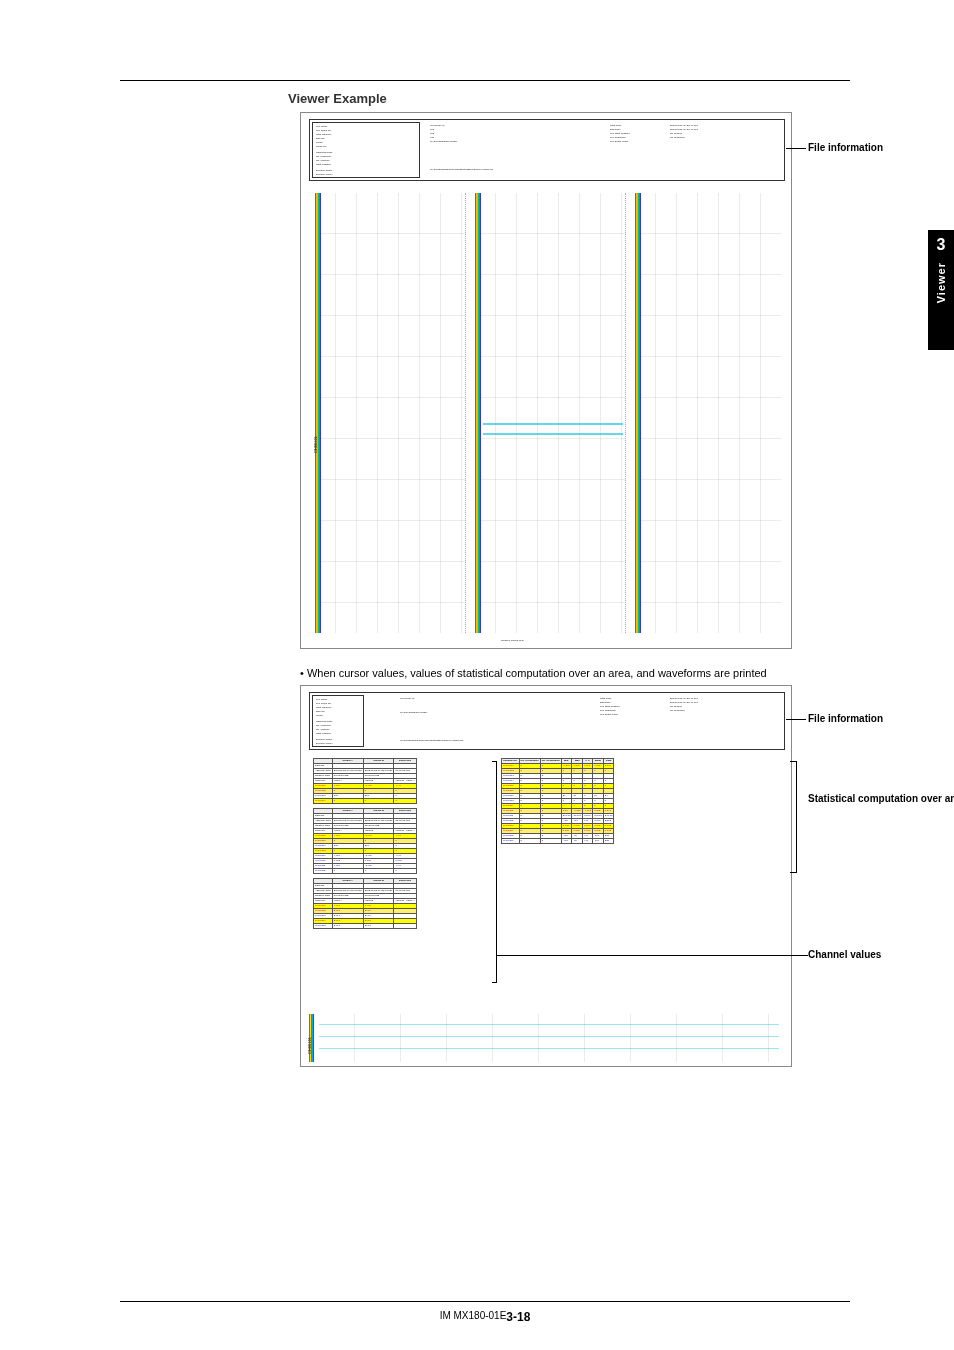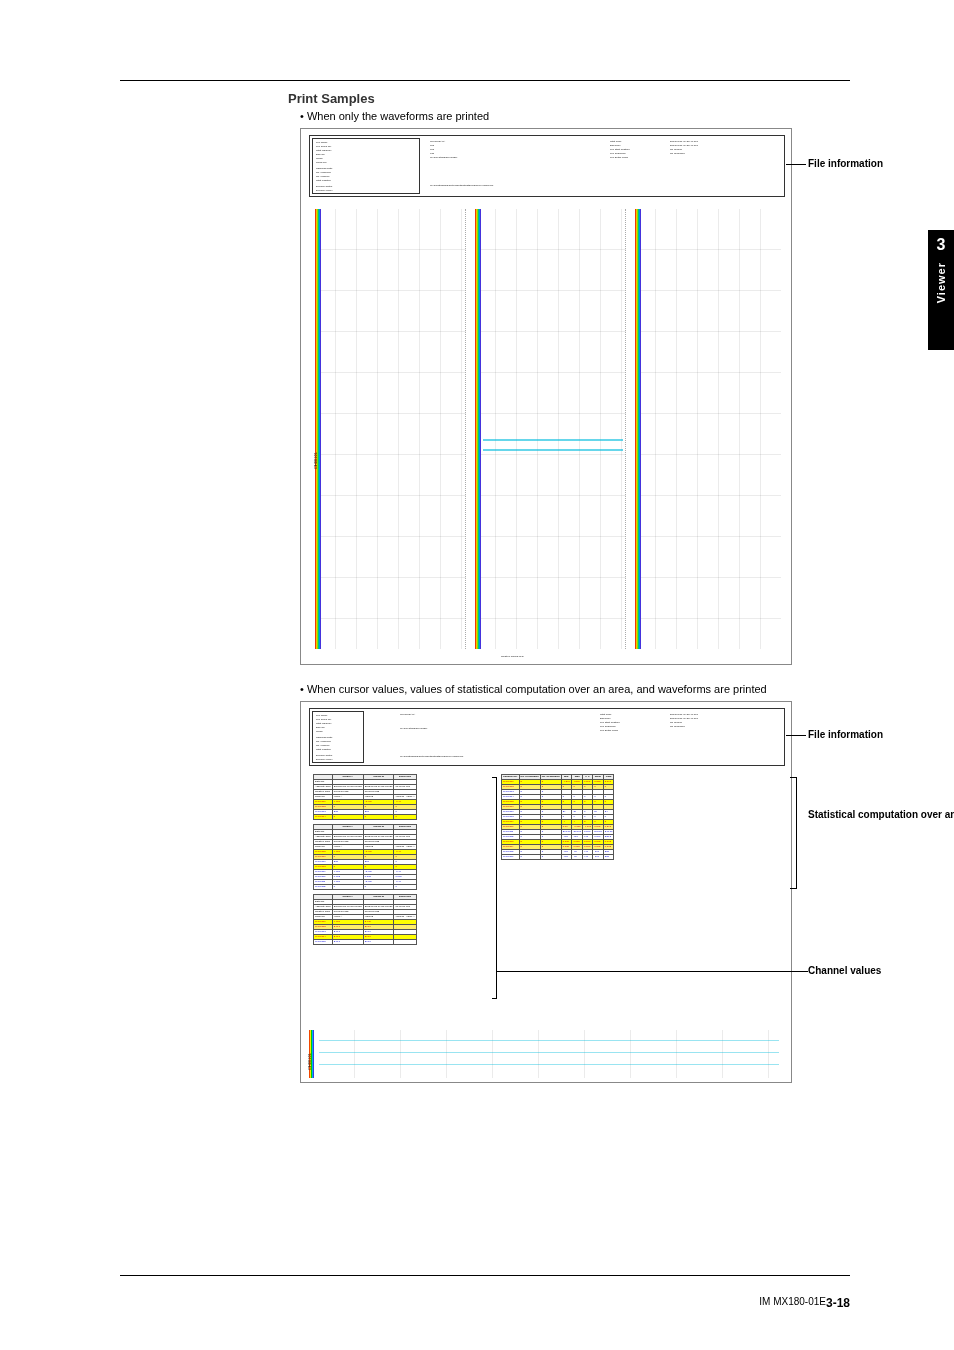--- a/index.html
+++ b/index.html
@@ -108,25 +108,25 @@
   .sidetab .vtext {
     writing-mode: vertical-rl;
     font-size:11px; font-weight:bold;
     transform: rotate(180deg);
     text-align:center;
     margin: 8px auto 0 auto;
     letter-spacing:1px;
   }
   
   .footer {
-    position:absolute; left:120px; bottom:40px; width:730px;
+    position:absolute; left:120px; bottom:26px; width:730px;
     border-top:1px solid #000;
     font-size:10px;
-    padding-top:20px;
-    display:flex; justify-content:flex-end;
+    padding-top:8px;
+    display:flex; justify-content:center;
   }
   .footer .pg { font-weight:bold; font-size:12px;}
   
   .fig2-wave {
     position:absolute; left:8px; width:474px; height:48px; bottom:4px;
     background:
       repeating-linear-gradient(to right, transparent 0, transparent 45px, rgba(0,0,0,.08) 45px, rgba(0,0,0,.08) 46px);
     border:0;
   }
   .fig2-wave .redbar { width:5px; }
@@ -144,23 +144,22 @@
 <div class="sidetab">
   <div class="num">3</div>
   <div class="vtext">Viewer</div>
 </div>
 
 <div class="page">
 
   <div class="rule-top"></div>
 
   <div class="content">
-    <div class="h2">Print Samples</div>
-
-    <div class="bullet">When only the waveforms are printed</div>
+    <div class="h2">Viewer Example</div>
+
 
     <div class="figure">
       <div class="fig-box fig1">
         <div class="fig1-info">
           <div class="fig1-info-inner">
             <span class="tiny-label" style="left:3px;top:2px">File Name</span>
             <span class="tiny-label" style="left:3px;top:6px">File Serial No.</span>
             <span class="tiny-label" style="left:3px;top:10px">Start Channel</span>
             <span class="tiny-label" style="left:3px;top:14px">End Ch</span>
             <span class="tiny-label" style="left:3px;top:18px">Model</span>

